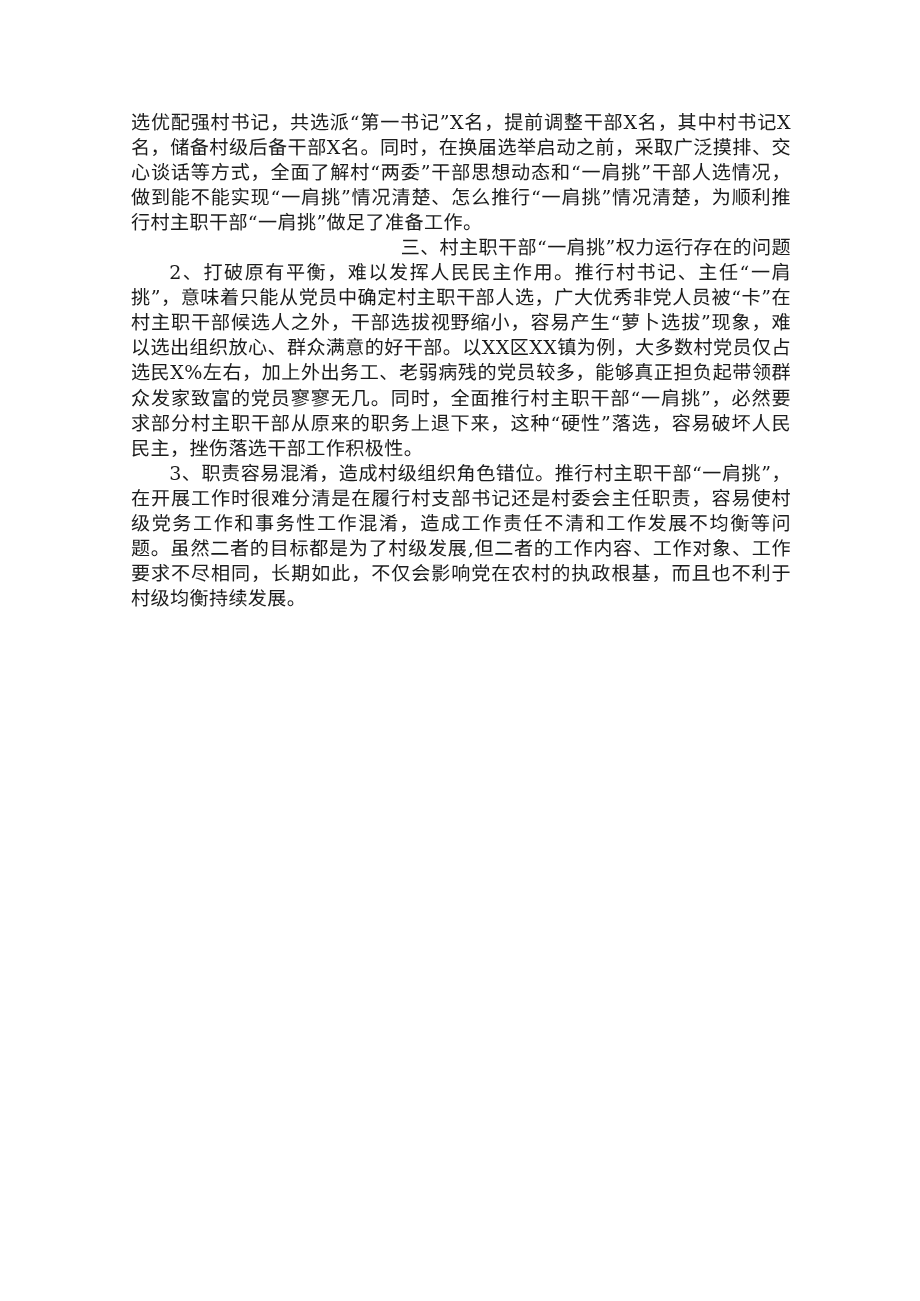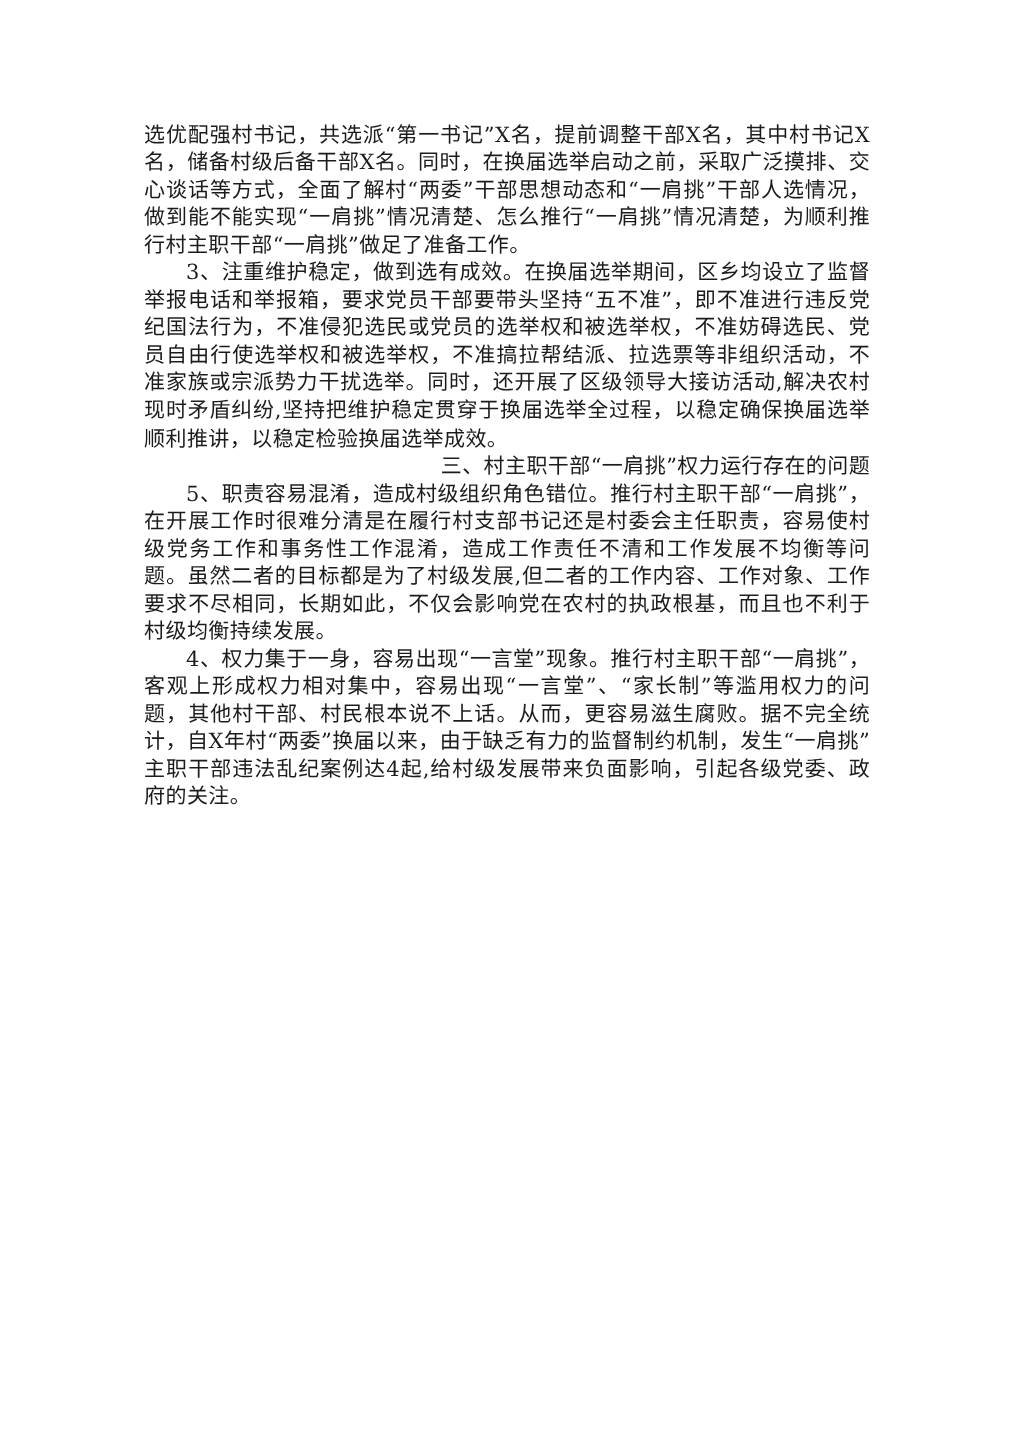--- a/index.html
+++ b/index.html
@@ -60,25 +60,24 @@
   }
 </style>
 </head>
 <body>
 
 <div class="page">
   <div class="text-column">
 
     <p class="para cont">选优配强村书记，共选派“第一书记”X名，提前调整干部X名，其中村书记X名，储备村级后备干部X名。同时，在换届选举启动之前，采取广泛摸排、交心谈话等方式，全面了解村“两委”干部思想动态和“一肩挑”干部人选情况，做到能不能实现“一肩挑”情况清楚、怎么推行“一肩挑”情况清楚，为顺利推行村主职干部“一肩挑”做足了准备工作。</p>
 
-    <p class="para indent">3、注重维护稳定，做到选有成效。在换届选举期间，区乡均设立了监督举报电话和举报箱，要求党员干部要带头坚持“五不准”，即不准进行违反党纪国法行为，不准侵犯选民或党员的选举权和被选举权，不准妨碍选民、党员自由行使选举权和被选举权，不准搞拉帮结派、拉选票等非组织活动，不准家族或宗派势力干扰选举。同时，还开展了区级领导大接访活动,解决农村现时矛盾纠纷,坚持把维护稳定贯穿于换届选举全过程，以稳定确保换届选举顺利推讲，以稳定检验换届选举成效。</p>
 
 
     <p class="para heading">三、村主职干部“一肩挑”权力运行存在的问题</p>
 
 
+    <p class="para indent">2、打破原有平衡，难以发挥人民民主作用。推行村书记、主任“一肩挑”，意味着只能从党员中确定村主职干部人选，广大优秀非党人员被“卡”在村主职干部候选人之外，干部选拔视野缩小，容易产生“萝卜选拔”现象，难以选出组织放心、群众满意的好干部。以XX区XX镇为例，大多数村党员仅占选民X%左右，加上外出务工、老弱病残的党员较多，能够真正担负起带领群众发家致富的党员寥寥无几。同时，全面推行村主职干部“一肩挑”，必然要求部分村主职干部从原来的职务上退下来，这种“硬性”落选，容易破坏人民民主，挫伤落选干部工作积极性。</p>
 
-    <p class="para indent">5、职责容易混淆，造成村级组织角色错位。推行村主职干部“一肩挑”，在开展工作时很难分清是在履行村支部书记还是村委会主任职责，容易使村级党务工作和事务性工作混淆，造成工作责任不清和工作发展不均衡等问题。虽然二者的目标都是为了村级发展,但二者的工作内容、工作对象、工作要求不尽相同，长期如此，不仅会影响党在农村的执政根基，而且也不利于村级均衡持续发展。</p>
+    <p class="para indent">3、职责容易混淆，造成村级组织角色错位。推行村主职干部“一肩挑”，在开展工作时很难分清是在履行村支部书记还是村委会主任职责，容易使村级党务工作和事务性工作混淆，造成工作责任不清和工作发展不均衡等问题。虽然二者的目标都是为了村级发展,但二者的工作内容、工作对象、工作要求不尽相同，长期如此，不仅会影响党在农村的执政根基，而且也不利于村级均衡持续发展。</p>
 
-    <p class="para indent">4、权力集于一身，容易出现“一言堂”现象。推行村主职干部“一肩挑”，客观上形成权力相对集中，容易出现“一言堂”、“家长制”等滥用权力的问题，其他村干部、村民根本说不上话。从而，更容易滋生腐败。据不完全统计，自X年村“两委”换届以来，由于缺乏有力的监督制约机制，发生“一肩挑”主职干部违法乱纪案例达4起,给村级发展带来负面影响，引起各级党委、政府的关注。</p>
 
   </div>
 </div>
 
 </body></html>

